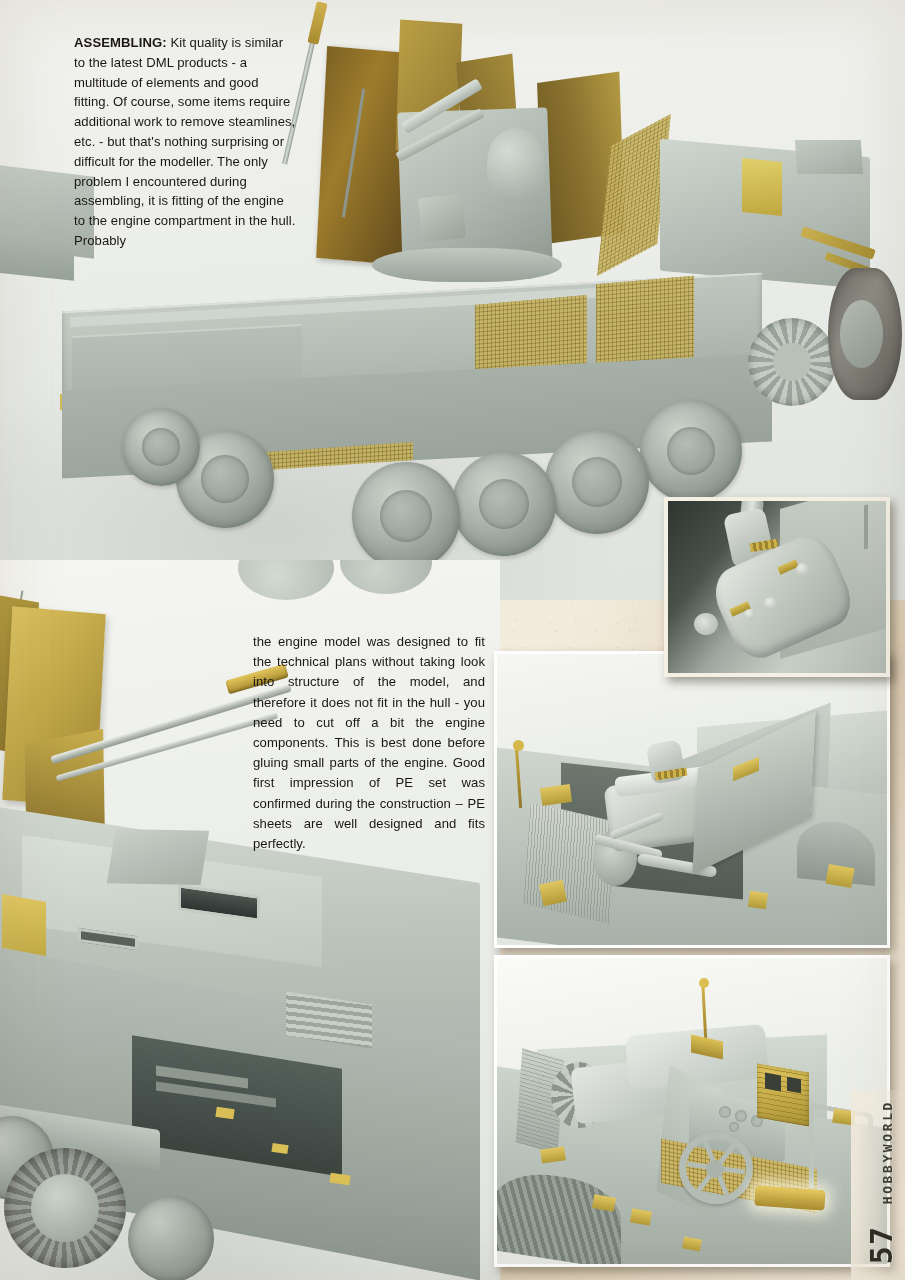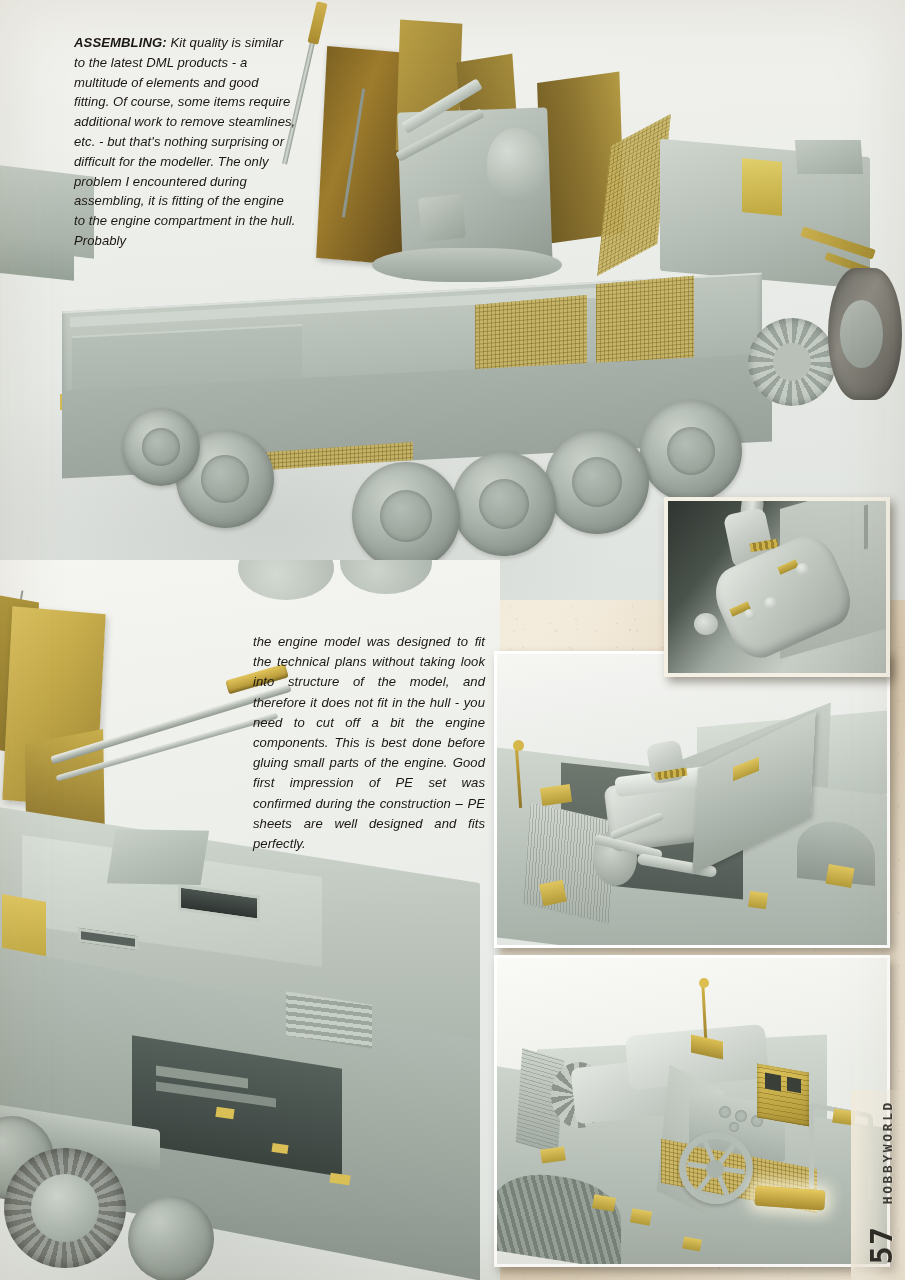--- a/index.html
+++ b/index.html
@@ -691,21 +691,20 @@
   #photo-bottom-right .br-bc2 { left:134px; top:252px; width:20px; height:14px; transform:rotate(10deg); }
   #photo-bottom-right .br-bc3 { left:186px; top:280px; width:18px; height:12px; transform:rotate(10deg); }
   #photo-bottom-right .br-bc4 { left:44px;  top:190px; width:24px; height:14px; transform:rotate(-8deg); }
   #photo-bottom-right .br-bc5 { left:336px; top:152px; width:22px; height:14px; transform:rotate(8deg); }
 
   
   .textblock {
     position:absolute; z-index:8;
     color:#1b1713;
     font-family:"Liberation Sans", sans-serif;
-    font-style:italic;
   }
   #text-assembling {
     left:74px; top:33px; width:222px;
     font-size:13.1px; line-height:19.8px;
     letter-spacing:.06px;
   }
   #text-assembling .lead {
     font-weight:bold; letter-spacing:.1px;
   }
   #text-engine {

